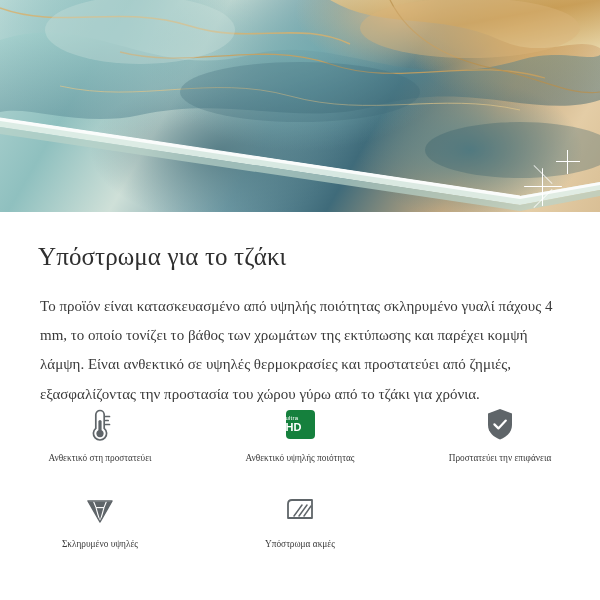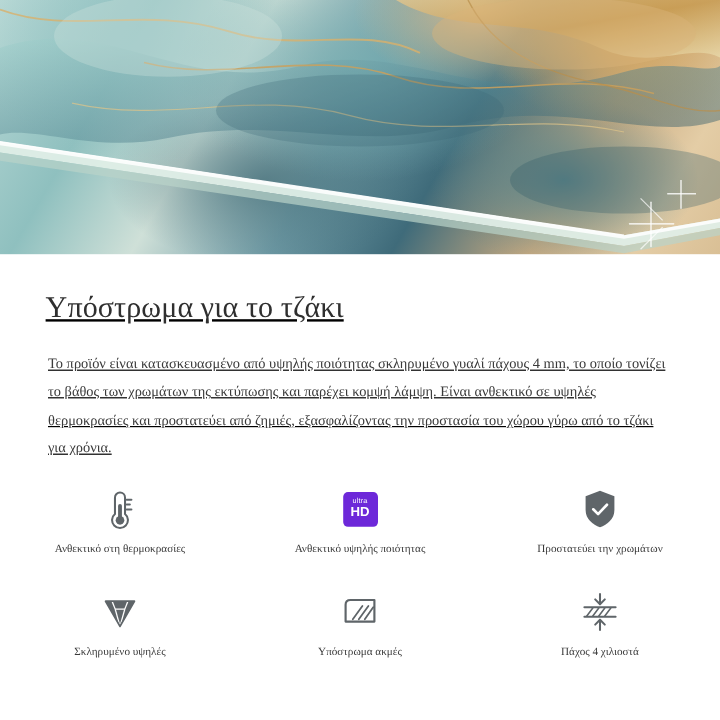--- a/index.html
+++ b/index.html
@@ -67,40 +67,39 @@
     position: absolute;
     background: #ffffff;
   }
 
   
   .content {
     position: absolute;
     left: 0;
     top: 212px;
     width: 600px;
-    text-decoration: underline;
   }
   .headline {
     margin: 0;
     padding: 28px 38px 0 38px;
     font-family: "Liberation Serif", serif;
     font-size: 25px;
     font-weight: normal;
     line-height: 1.35;
     color: #2f2f2f;
     letter-spacing: 0.1px;
   }
   .headline .line2 {
     display: block;
   }
   .body-copy {
     margin: 0;
     padding: 18px 40px 0 40px;
     font-family: "Liberation Serif", serif;
-    font-size: 12px;
+    font-size: 15px;
     line-height: 1.95;
     color: #3a3a3a;
     text-align: left;
   }
 
   
   .features {
     position: absolute;
     left: 0;
     top: 402px;
@@ -127,24 +126,23 @@
     font-family: "Liberation Serif", serif;
     font-size: 9.3px;
     color: #3a3a3a;
     text-align: center;
     line-height: 1.2;
   }
   .hd-badge {
     width: 29px;
     height: 29px;
     border-radius: 4px;
-    background: #6d28d9;
+    background: #15803d;
     display: flex;
     flex-direction: column;
-    align-items: center;
     justify-content: center;
     color: #ffffff;
   }
   .hd-badge .hd-top {
     font-family: "Liberation Sans", sans-serif;
     font-size: 6px;
     letter-spacing: 0.2px;
     line-height: 1;
     margin-bottom: 1px;
   }
@@ -227,41 +225,41 @@
           <g fill="none" stroke="#5f6569" stroke-width="1.7" stroke-linecap="round">
             <path d="M17 6.5 a4.2 4.2 0 0 1 4.2 4.2 v13.6 a6.6 6.6 0 1 1 -8.4 0 v-13.6 a4.2 4.2 0 0 1 4.2 -4.2 z"></path>
             <line x1="22.6" y1="12.5" x2="26.5" y2="12.5"></line>
             <line x1="22.6" y1="16.5" x2="25.2" y2="16.5"></line>
             <line x1="22.6" y1="20.5" x2="26.5" y2="20.5"></line>
           </g>
           <circle cx="17" cy="29.6" r="3.6" fill="#5f6569"></circle>
           <rect x="15.4" y="16" width="3.2" height="12" rx="1.6" fill="#5f6569"></rect>
         </svg>
       </div>
-      <div class="feature-label">Ανθεκτικό στη θερμοκρασίες</div>
+      <div class="feature-label">Ανθεκτικό στη προστατεύει</div>
     </div>
 
     <div class="feature">
       <div class="feature-icon">
         <div class="hd-badge">
           <span class="hd-top">ultra</span>
           <span class="hd-bottom">HD</span>
         </div>
       </div>
       <div class="feature-label">Ανθεκτικό υψηλής ποιότητας</div>
     </div>
 
     <div class="feature">
       <div class="feature-icon">
         <svg width="34" height="40" viewBox="0 0 34 40">
           <path d="M17 5 L29 9.6 V21 c0 7.6 -6 12.2 -12 14.4 C11 33.2 5 28.6 5 21 V9.6 Z" fill="#5f6569"></path>
           <path d="M11.4 20.4 l4 4 l7.4 -7.8" fill="none" stroke="#ffffff" stroke-width="2.2" stroke-linecap="round" stroke-linejoin="round"></path>
         </svg>
       </div>
-      <div class="feature-label">Προστατεύει την χρωμάτων</div>
+      <div class="feature-label">Προστατεύει την επιφάνεια</div>
     </div>
 
     <div class="feature">
       <div class="feature-icon">
         <svg width="40" height="38" viewBox="0 0 40 38">
           <g fill="#5f6569">
             <polygon points="8,10 32,10 20,31"></polygon>
           </g>
           <g fill="none" stroke="#ffffff" stroke-width="1.1">
             <line x1="8" y1="10" x2="32" y2="10"></line>
@@ -286,36 +284,15 @@
           <g stroke="#5f6569" stroke-width="1.5" stroke-linecap="round">
             <line x1="13" y1="24" x2="21" y2="13"></line>
             <line x1="18" y1="24" x2="26" y2="13"></line>
             <line x1="23" y1="24" x2="30" y2="14"></line>
           </g>
         </svg>
       </div>
       <div class="feature-label">Υπόστρωμα ακμές</div>
     </div>
 
-    <div class="feature">
-      <div class="feature-icon">
-        <svg width="38" height="40" viewBox="0 0 38 40">
-          <g stroke="#5f6569" stroke-width="1.7" fill="none" stroke-linecap="round" stroke-linejoin="round">
-            <line x1="19" y1="5" x2="19" y2="13"></line>
-            <polyline points="15,9.5 19,13.6 23,9.5"></polyline>
-            <line x1="19" y1="35" x2="19" y2="27"></line>
-            <polyline points="15,30.5 19,26.4 23,30.5"></polyline>
-            <line x1="6" y1="16" x2="32" y2="16"></line>
-            <line x1="6" y1="24" x2="32" y2="24"></line>
-          </g>
-          <g stroke="#5f6569" stroke-width="1.3" stroke-linecap="round">
-            <line x1="8" y1="23.4" x2="13" y2="16.6"></line>
-            <line x1="13" y1="23.4" x2="18" y2="16.6"></line>
-            <line x1="18" y1="23.4" x2="23" y2="16.6"></line>
-            <line x1="23" y1="23.4" x2="28" y2="16.6"></line>
-          </g>
-        </svg>
-      </div>
-      <div class="feature-label">Πάχος 4 χιλιοστά</div>
-    </div>
 
   </div>
 </div>
 
 </body></html>

